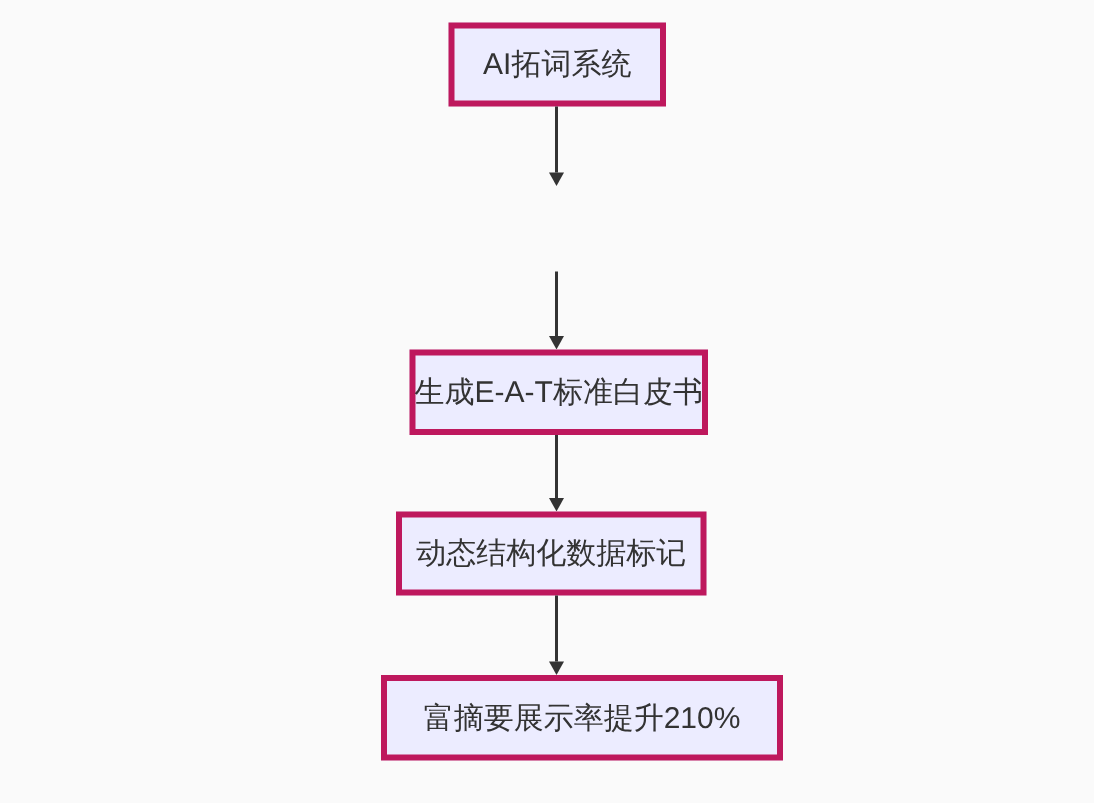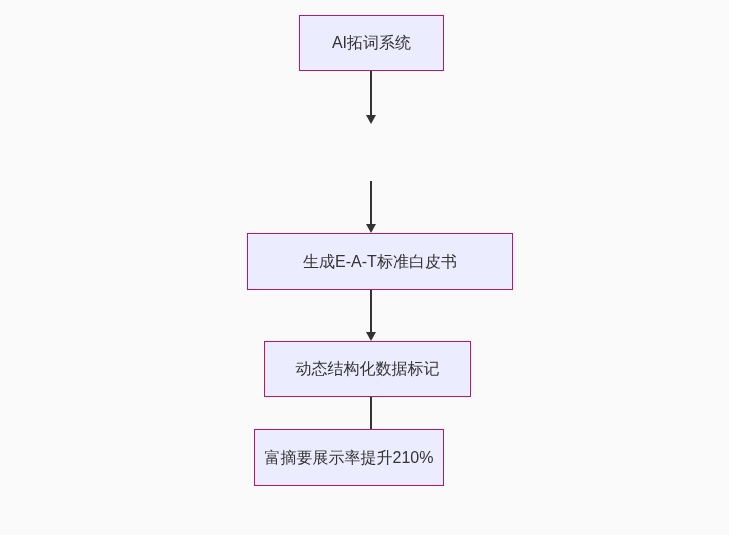--- a/index.html
+++ b/index.html
@@ -13,35 +13,35 @@
     position: relative;
     width: 729px;
     height: 535px;
     background: #fafafa;
     overflow: hidden;
   }
   .node {
     position: absolute;
     box-sizing: border-box;
     background: #ECECFF;
-    border: 1px solid #be185d;
+    border: 4px solid #be185d;
     color: #333333;
-    font-size: 16px;
+    font-size: 20px;
     line-height: 1;
     display: flex;
     align-items: center;
     justify-content: center;
     text-align: center;
     white-space: nowrap;
   }
   .node-1 { left: 299px; top: 15px;  width: 145px; height: 56px; }
   .node-2 { left: 274px; top: 124px; width: 194px; height: 57px; }
-  .node-3 { left: 247px; top: 233px; width: 266px; height: 57px; }
+  .node-3 { left: 273px; top: 233px; width: 199px; height: 57px; }
   .node-4 { left: 264px; top: 341px; width: 207px; height: 56px; }
-  .node-5 { left: 254px; top: 429px; width: 190px; height: 57px; }
+  .node-5 { left: 254px; top: 450px; width: 268px; height: 57px; }
 
   .arrow {
     position: absolute;
     left: 366px;            
     width: 10px;
     display: flex;
     flex-direction: column;
     align-items: center;
   }
   .arrow-1 { top: 71px;  height: 53px; }

